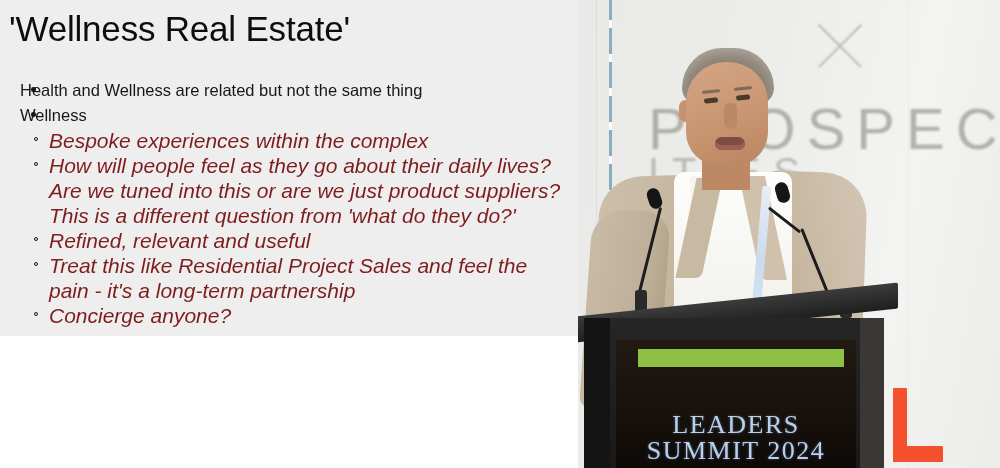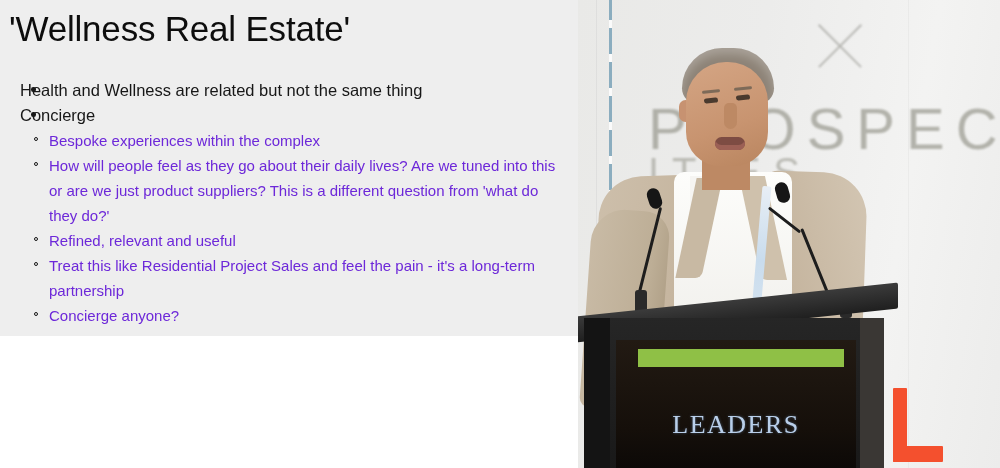--- a/index.html
+++ b/index.html
@@ -38,22 +38,23 @@
     position:absolute;left:31px;top:9px;
     width:4.5px;height:4.5px;border-radius:50%;
     background:#171717;
   }
   .sublist{
     margin:0;padding:0;list-style:none;
   }
   .b2{
     position:relative;
     padding-left:29px;
-    font-size:15px;line-height:25px;
-    color:#6d28d9;
+    font-size:21px;line-height:25px;
+    color:#7f1d1d;
+    font-style:italic;
   }
   .b2 > .ring{
     position:absolute;left:14px;top:9px;
     width:4px;height:4px;border-radius:50%;
     border:1.2px solid #171717;background:transparent;
     box-sizing:border-box;
   }
   .b2 > .txt{display:block;}
 
   
@@ -282,21 +283,21 @@
     <ul class="bullets">
 
       <li class="b1">
         <span class="dot"></span>
         <span class="txt">Health and Wellness are related but not the same thing</span>
       </li>
 
 
       <li class="b1">
         <span class="dot"></span>
-        <span class="txt">Concierge</span>
+        <span class="txt">Wellness</span>
 
         <ul class="sublist">
           <li class="b2">
             <span class="ring"></span>
             <span class="txt">Bespoke experiences within the complex</span>
           </li>
           <li class="b2">
             <span class="ring"></span>
             <span class="txt">How will people feel as they go about their daily lives? Are we tuned into this or are we just product suppliers? This is a different question from 'what do they do?'</span>
           </li>
@@ -371,17 +372,18 @@
     </div>
 
     <div class="podium-top"></div>
     <div class="podium-body"></div>
     <div class="podium-side"></div>
     <div class="podium-side-r"></div>
 
     <div class="sign">
       <div class="sign-bar"></div>
       <div class="sign-l1">LEADERS</div>
+      <div class="sign-l2">SUMMIT 2024</div>
       <div class="sign-l3">THE BUSINESS OF AGEING</div>
     </div>
 
   </div>
 </div>
 
 </body></html>

